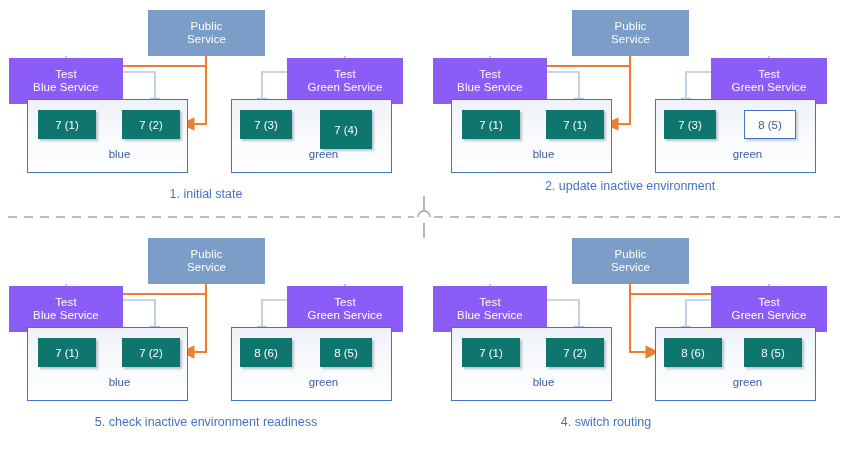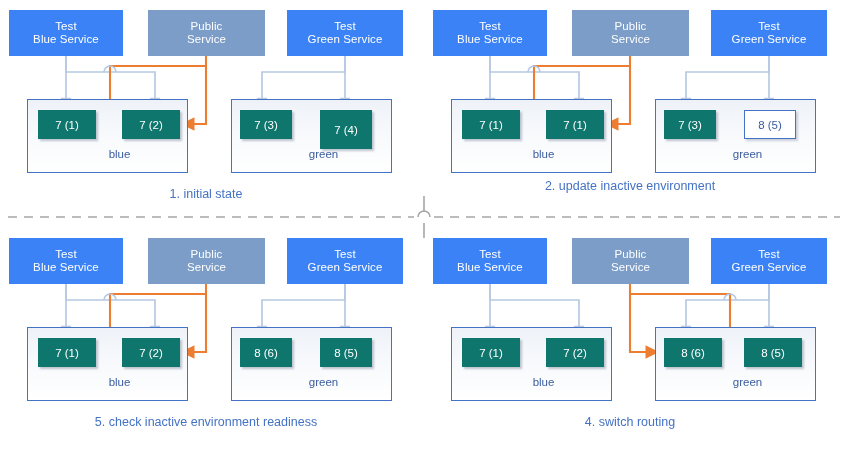--- a/index.html
+++ b/index.html
@@ -12,21 +12,21 @@
   svg.layer{position:absolute;left:0;top:0;width:848px;height:456px;}
   .node{position:absolute;box-sizing:border-box;display:flex;align-items:center;justify-content:center;text-align:center;}
 
   
   .svc{
     color:#ffffff;
     font-size:11.5px;
     line-height:13.5px;
     letter-spacing:.1px;
   }
-  .svc.light{background:#3b82f6;}
+  .svc.light{background:#8b5cf6;margin-top:48px;}
   .svc.dark{background:#7b9dc8;}
 
   
   .envbox{
     background:linear-gradient(180deg,#eef2f8 0%, #f7f9fc 45%, #ffffff 100%);
     border:1px solid #4472c4;
   }
   .envlabel{
     color:#3b5c9c;
     font-size:11.5px;
@@ -229,15 +229,15 @@
     </span>
   </div>
   <div class="node envbox" style="left:451px;top:327px;width:161px;height:74px;"></div>
   <div class="node envbox" style="left:655px;top:327px;width:161px;height:74px;"></div>
   <div class="node inst filled" style="left:462px;top:338px;width:58px;height:29px;">7 (1)</div>
   <div class="node inst filled" style="left:546px;top:338px;width:58px;height:29px;">7 (2)</div>
   <div class="node inst filled" style="left:664px;top:338px;width:58px;height:29px;">8 (6)</div>
   <div class="node inst filled" style="left:744px;top:338px;width:58px;height:29px;">8 (5)</div>
   <div class="node envlabel" style="left:451px;top:373px;width:161px;height:18px;">blue</div>
   <div class="node envlabel" style="left:655px;top:373px;width:161px;height:18px;">green</div>
-  <div class="caption" style="left:424px;top:415px;width:412px;">4. switch routing</div>
+  <div class="caption" style="left:400px;top:415px;width:412px;">4. switch routing</div>
 
 </div>
 
 </body></html>

